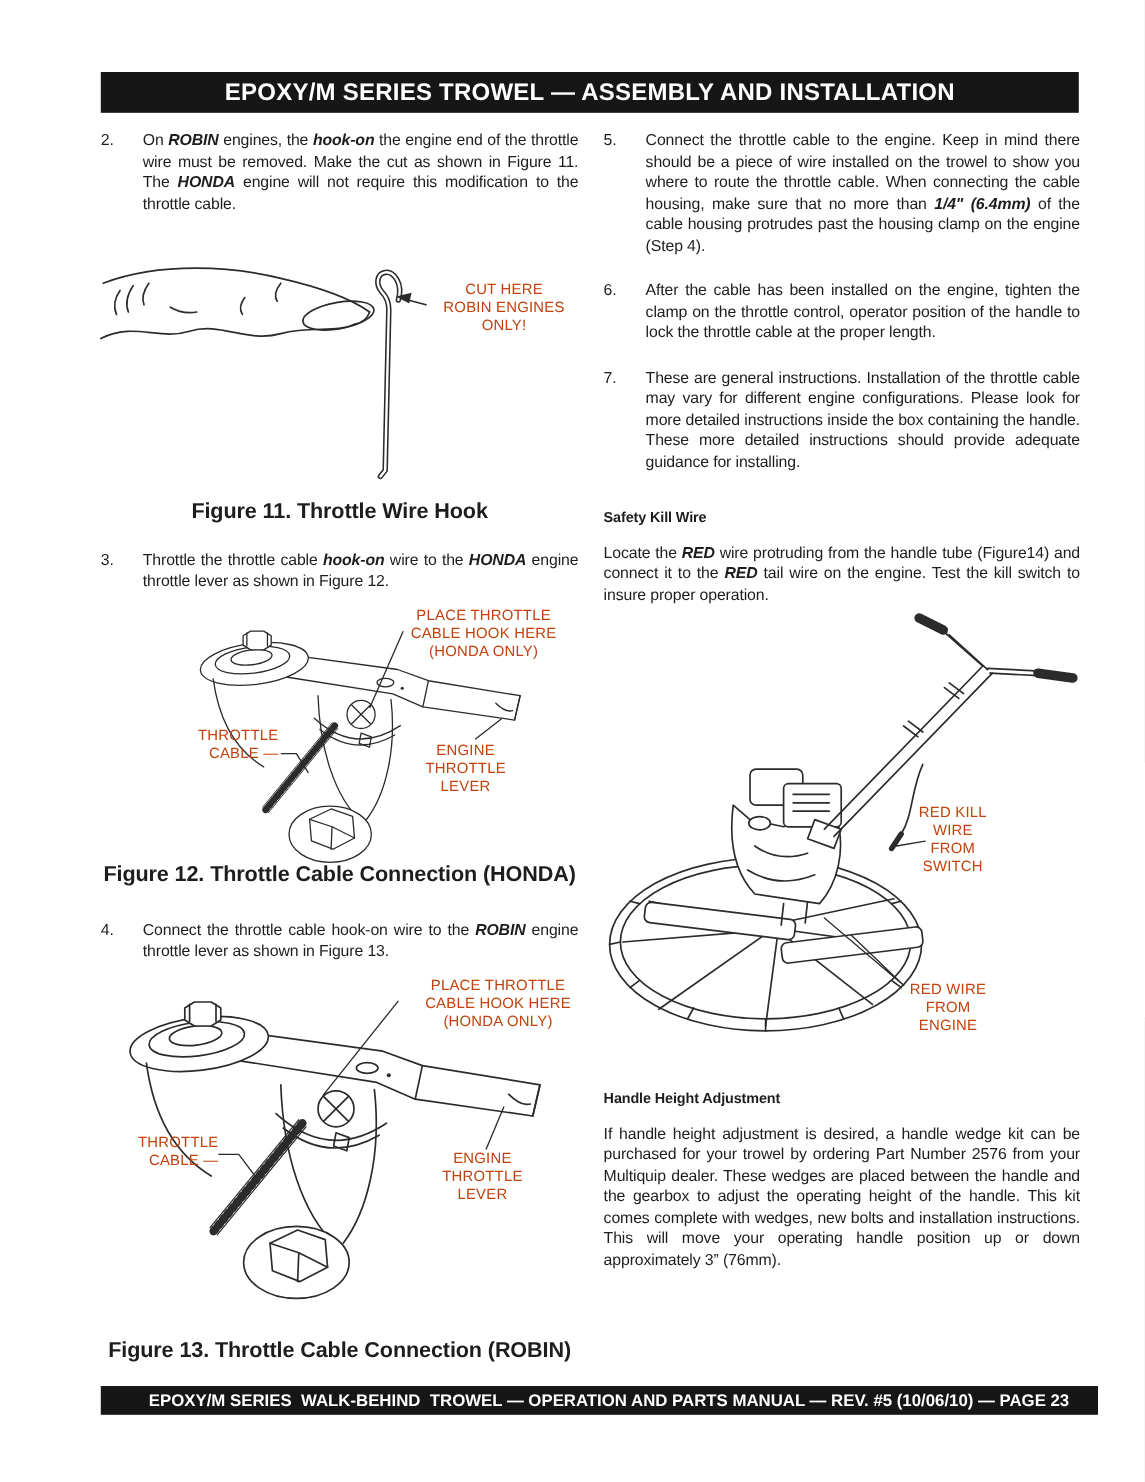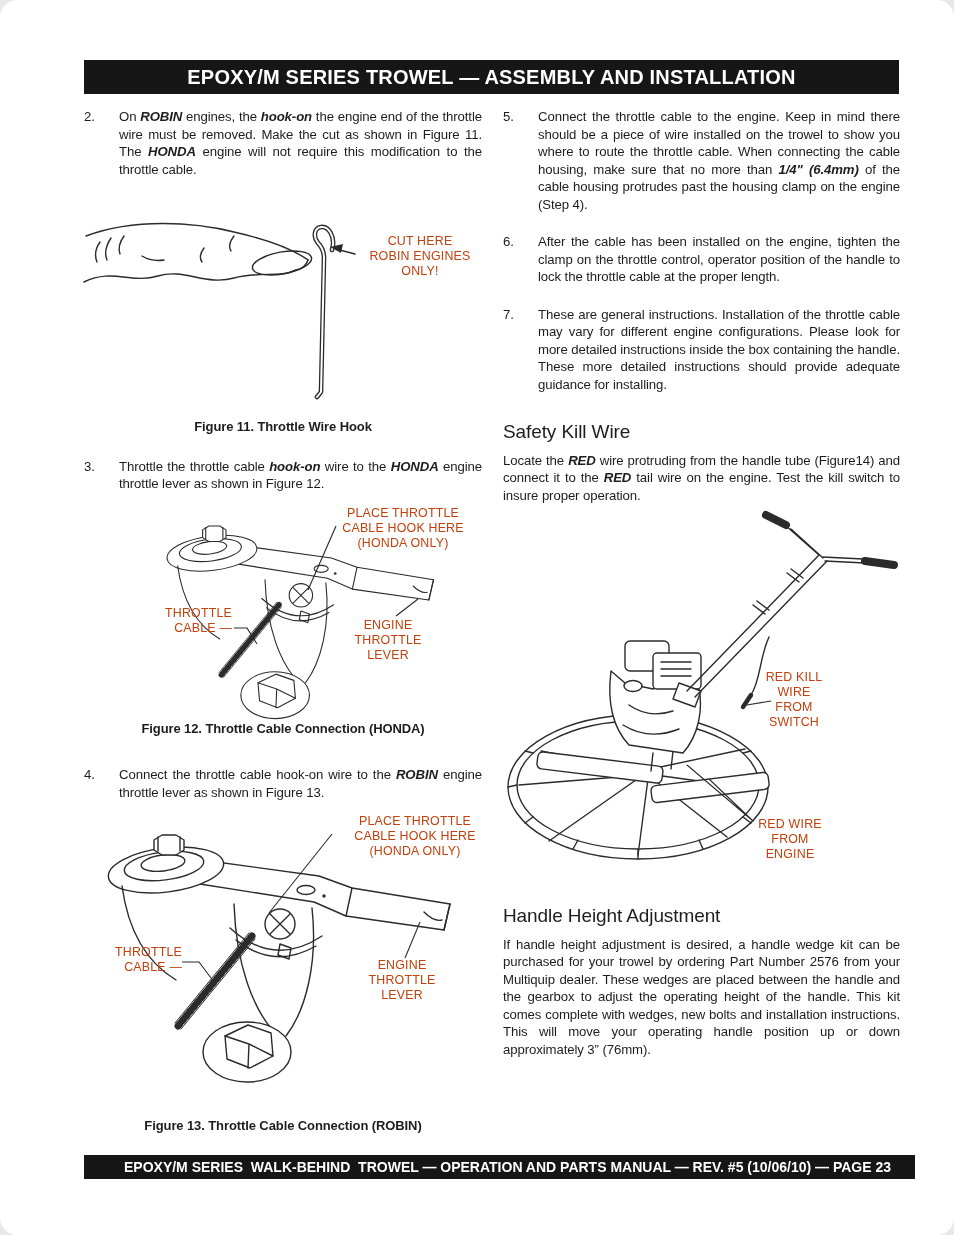--- a/index.html
+++ b/index.html
@@ -1,37 +1,37 @@
 <!DOCTYPE html>
 <html><head>
 <meta charset="utf-8">
 <style>
   html,body{margin:0;padding:0;background:#e8e8e8;}
   .page{position:relative;width:954px;height:1235px;background:#ffffff;overflow:hidden;
-        font-family:"Liberation Sans",sans-serif;color:#1d1d1d;border-radius:17px;}
+        font-family:"Liberation Sans",sans-serif;color:#1d1d1d;}
   .bar{position:absolute;left:84px;width:815px;background:#161616;color:#fff;
        display:flex;align-items:center;justify-content:center;}
   .bar.header{top:60px;height:34px;font-size:20px;font-weight:bold;letter-spacing:.2px;white-space:pre;}
   .bar.footer{top:1155px;height:24px;font-size:14px;font-weight:bold;white-space:pre;padding-left:16px;}
   .col{position:absolute;top:105px;font-size:13.2px;line-height:17.5px;letter-spacing:-.1px;}
   .col-left{left:84px;width:398px;}
   .col-right{left:503px;width:397px;}
   .step{display:flex;}
   .step .num{width:35px;flex:none;}
   .step .txt{flex:1;text-align:justify;}
   .bi{font-weight:bold;font-style:italic;}
   .body-text{text-align:justify;}
-  .sec-heading{font-weight:normal;font-size:19px;}
+  .sec-heading{font-weight:bold;font-size:12px;}
   .figure{position:relative;}
   .figure svg{display:block;overflow:visible;}
   .fig-label{position:absolute;font-size:12.4px;line-height:15px;color:#c2410c;
              white-space:pre-line;letter-spacing:.2px;}
   .fig-label.center{text-align:center;}
   .fig-label.right{text-align:right;}
-  .fig-caption{font-weight:bold;font-size:13px;text-align:center;white-space:pre;}
+  .fig-caption{font-weight:bold;font-size:18px;text-align:center;white-space:pre;}
 </style>
 </head>
 <body>
 
 <div class="page">
 
   <svg width="0" height="0" style="position:absolute">
     <defs>
       <g id="leverArt" fill="none" stroke="#2b2b2b" stroke-width="1.4" stroke-linejoin="round" stroke-linecap="round">
 

